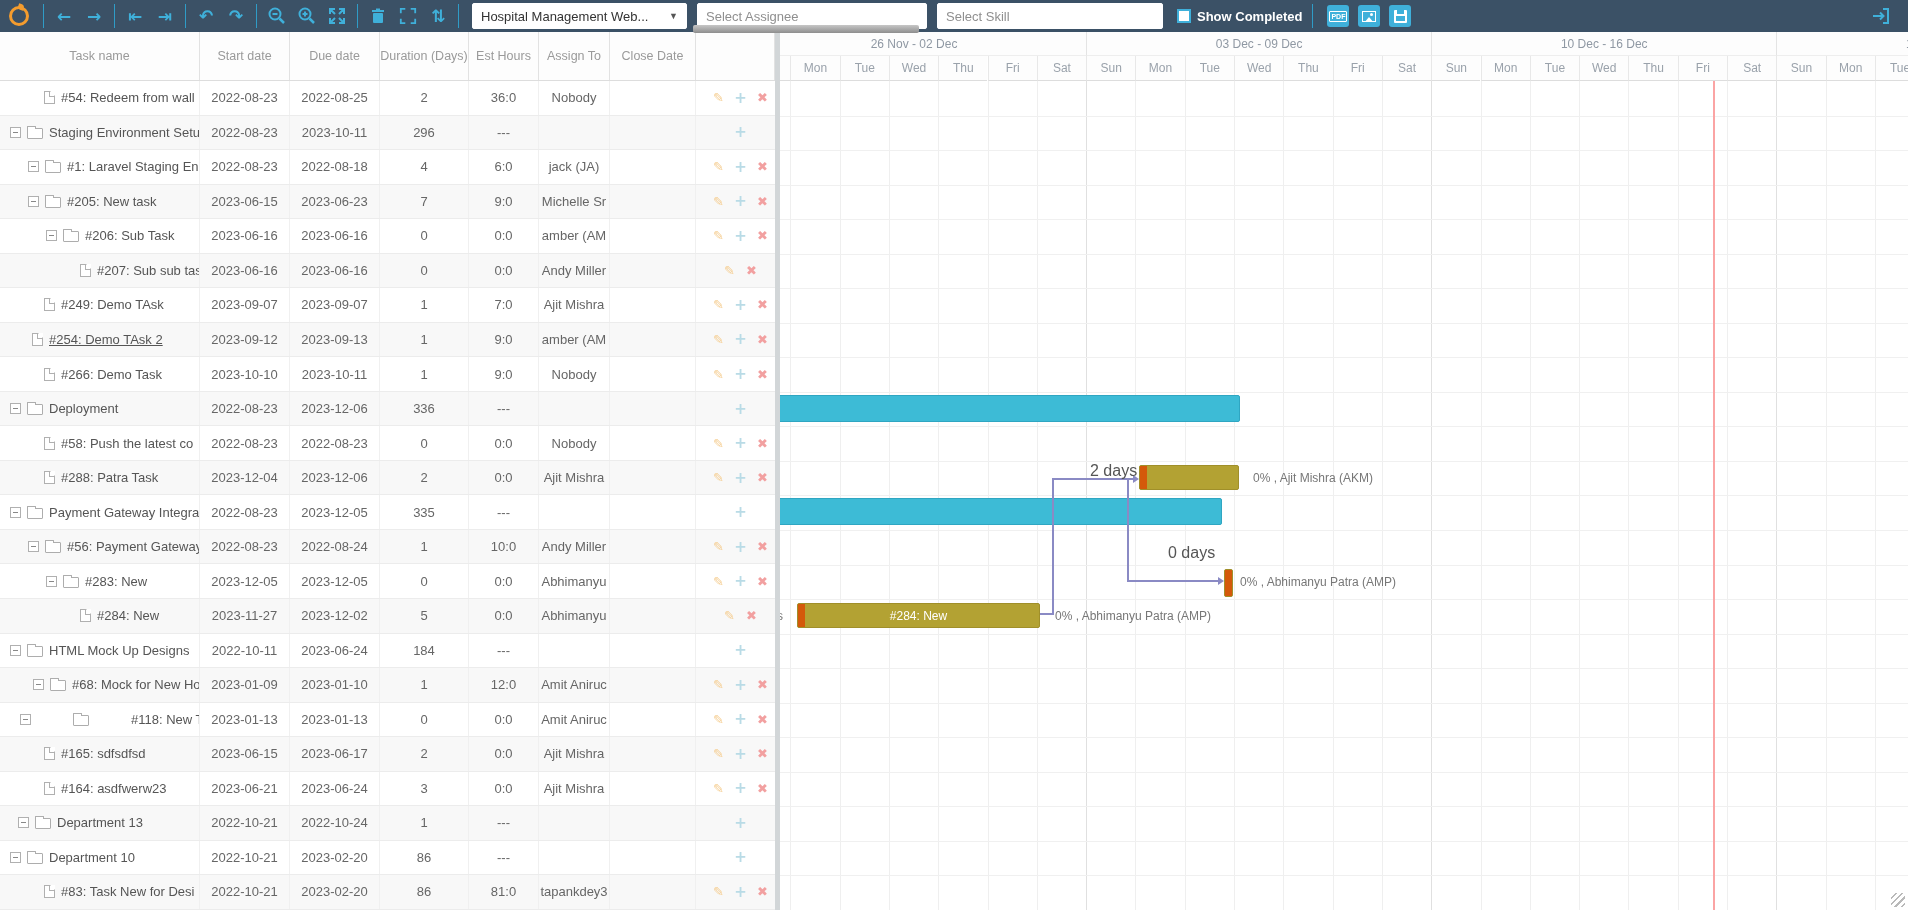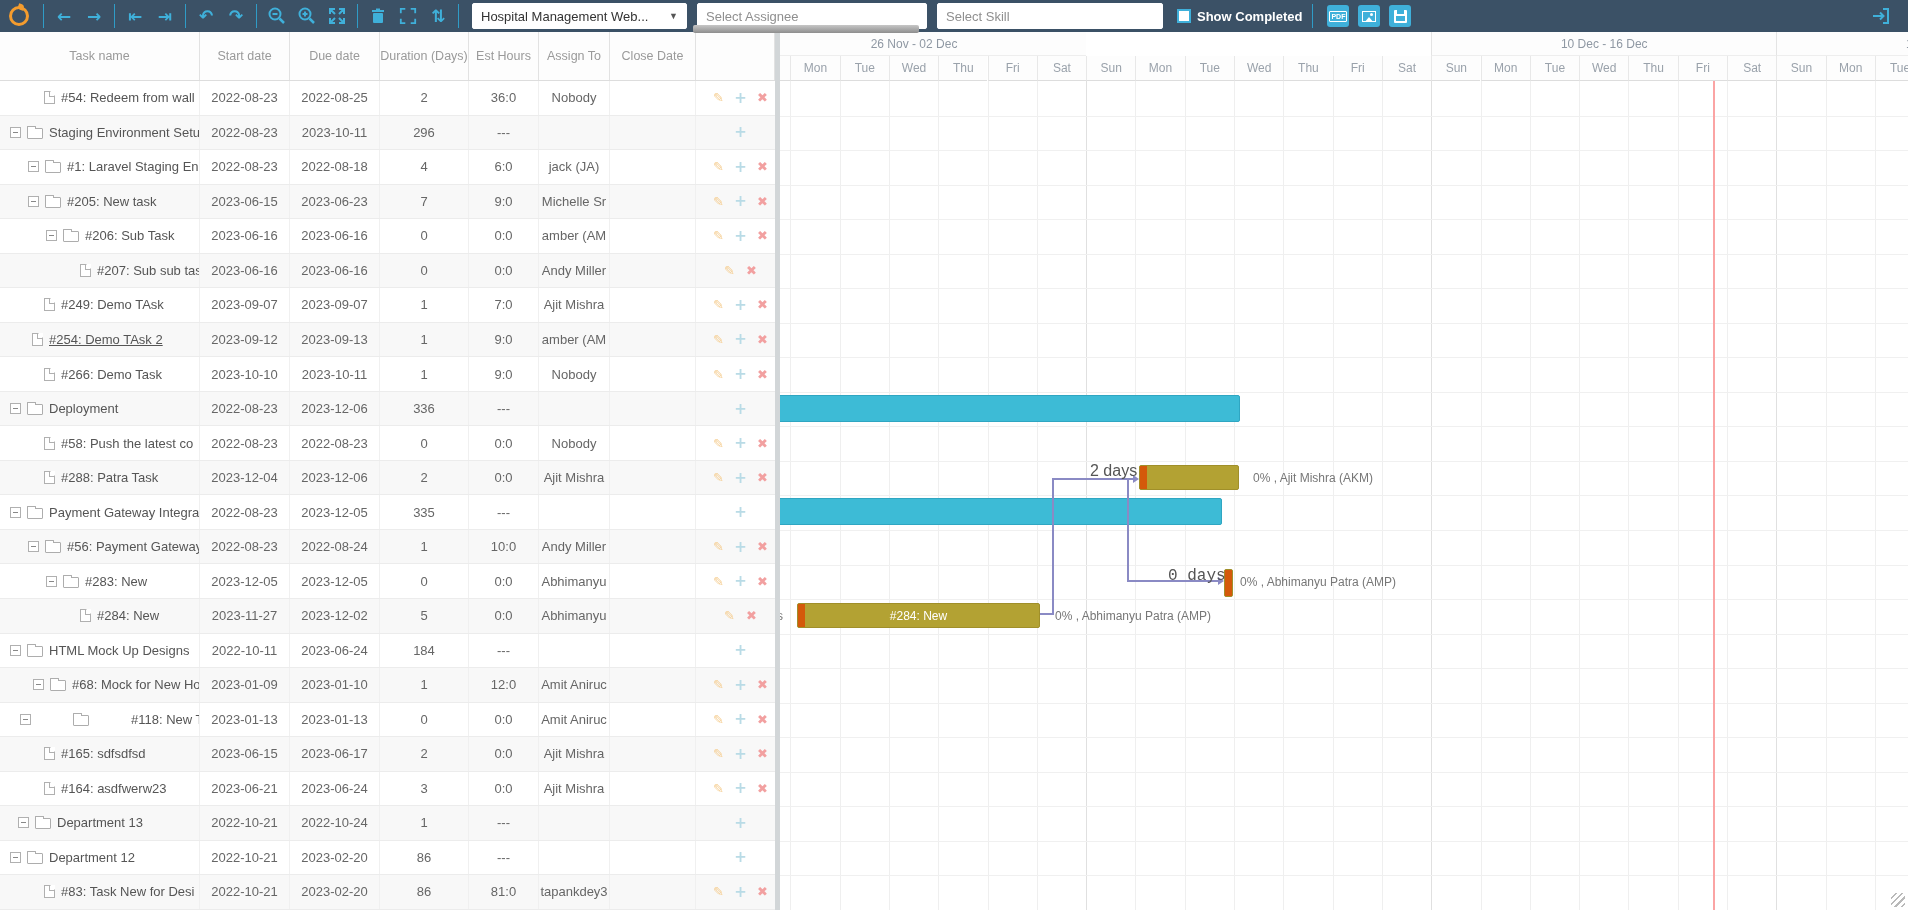--- a/index.html
+++ b/index.html
@@ -563,21 +563,21 @@
           <div class="td" style="width: 71px;"></div>
           <div class="td" style="width: 86px;"></div>
           <div class="td acts" style="width: 79px; border-right: none;">
             <span class="act add">+</span>
           </div>
         </div>
         <div class="tr">
           <div class="td name" style="width: 200px; padding-left: 10px;">
             <span class="expander"></span>
             <span class="ico-folder"></span>
-            <span>Department 12</span>
+            <span>Department 10</span>
           </div>
           <div class="td" style="width: 90px;">2022-10-21</div>
           <div class="td" style="width: 90px;">2023-02-20</div>
           <div class="td" style="width: 89px;">86</div>
           <div class="td" style="width: 70px;">---</div>
           <div class="td" style="width: 71px;"></div>
           <div class="td" style="width: 86px;"></div>
           <div class="td acts" style="width: 79px; border-right: none;">
             <span class="act add">+</span>
           </div>
@@ -600,20 +600,21 @@
           </div>
         </div>
       </div>
   </div>
 
   <div id="splitter"></div>
 
   <div id="gantt-pane">
     <div class="g-inner" id="g-inner">
         <div class="wk-cell" style="left: 741px; width: 345.1px;">26 Nov - 02 Dec</div>
+        <div class="wk-cell" style="left: 1086.1px; width: 345.1px;">03 Dec - 09 Dec</div>
         <div class="wk-cell" style="left: 1431.2px; width: 345.1px;">10 Dec - 16 Dec</div>
         <div class="wk-cell" style="left: 1776.3px; width: 345.1px;">17 Dec - 23 Dec</div>
         <div class="day-cell" style="left: 741px; width: 49.3px;">Sun</div>
         <div class="day-cell" style="left: 790.3px; width: 49.3px;">Mon</div>
         <div class="day-cell" style="left: 839.6px; width: 49.3px;">Tue</div>
         <div class="day-cell" style="left: 888.9px; width: 49.3px;">Wed</div>
         <div class="day-cell" style="left: 938.2px; width: 49.3px;">Thu</div>
         <div class="day-cell" style="left: 987.5px; width: 49.3px;">Fri</div>
         <div class="day-cell" style="left: 1036.8px; width: 49.3px;">Sat</div>
         <div class="day-cell" style="left: 1086.1px; width: 49.3px;">Sun</div>
@@ -698,18 +699,18 @@
         </div>
         <div class="glabel" style="left: 1055px; top: 609.1px;">0% , Abhimanyu Patra (AMP)</div>
         <div class="link-seg" style="left: 1040px; top: 613px; width: 12px; height: 1.5px;"></div>
         <div class="link-seg" style="left: 1052px; top: 478px; width: 1.5px; height: 137px;"></div>
         <div class="link-seg" style="left: 1052px; top: 478px; width: 81px; height: 1.5px;"></div>
         <div class="link-arrow" style="left: 1133px; top: 475px;"></div>
         <div class="link-label" style="left: 1090px; top: 462px;">2 days</div>
         <div class="link-seg" style="left: 1127px; top: 479px; width: 1.5px; height: 102px;"></div>
         <div class="link-seg" style="left: 1127px; top: 580px; width: 91px; height: 1.5px;"></div>
         <div class="link-arrow" style="left: 1218px; top: 577px;"></div>
-        <div class="link-label" style="left: 1168px; top: 567px; font-family: Liberation Mono, monospace;">0 days</div>
+        <div class="link-label" style="left: 1168px; top: 544px;">0 days</div>
       </div>
   <div id="grip"></div>
     </div>
 
 </div>
 
 </body></html>

